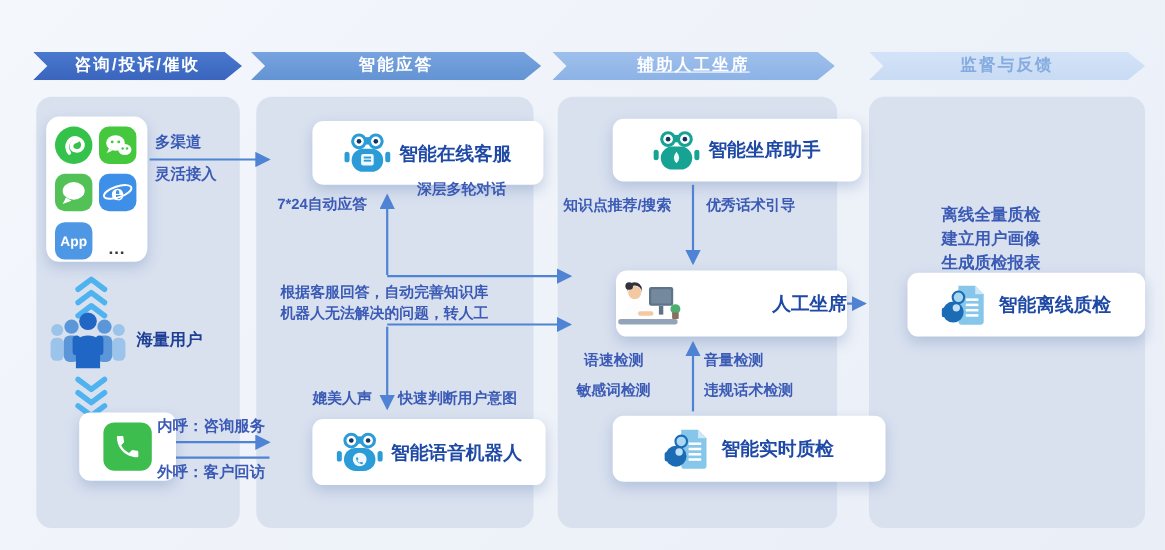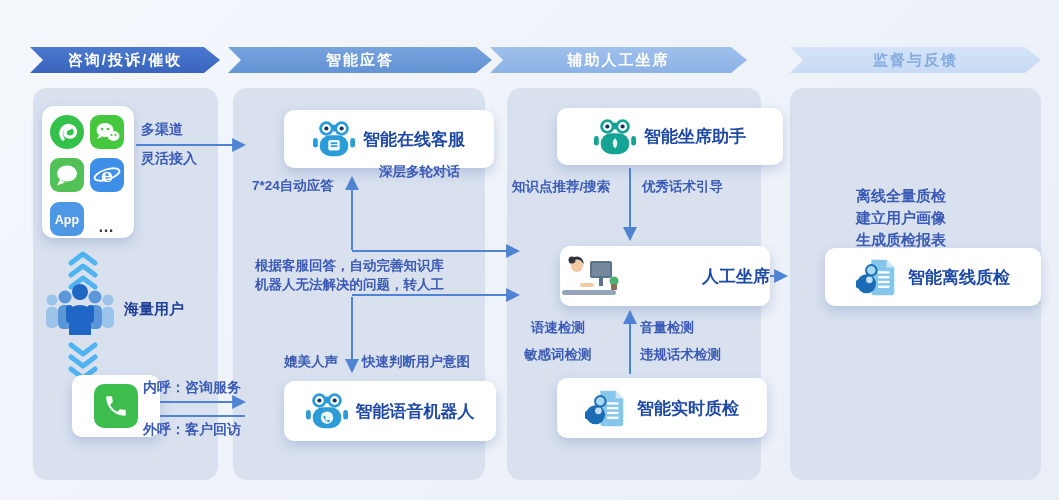--- a/index.html
+++ b/index.html
@@ -8,21 +8,21 @@
     background:linear-gradient(135deg,#f4f7fc 0%,#eef2f9 55%,#e9eef7 100%);}
   
   .main-title{position:absolute;top:9px;left:0;width:980px;text-align:center;
     font-size:21px;font-weight:bold;color:#1f3d99;letter-spacing:1px;}
   
   .banner{position:absolute;top:47px;height:26px;line-height:26px;text-align:center;
     font-size:15px;font-weight:bold;color:#ffffff;letter-spacing:2px;
     clip-path:polygon(0 0,calc(100% - 16px) 0,100% 50%,calc(100% - 16px) 100%,0 100%,13px 50%);}
   .banner1{left:30px;width:190px;background:linear-gradient(180deg,#4a79ce,#3a64bd);}
   .banner2{left:228px;width:264px;background:linear-gradient(180deg,#77a3de,#6393d4);}
-  .banner3{left:490px;width:257px;background:linear-gradient(180deg,#9fc0ec,#8cb2e6);}
+  .banner3{left:502px;width:257px;background:linear-gradient(180deg,#9fc0ec,#8cb2e6);text-decoration:underline;}
   .banner4{left:790px;width:251px;background:linear-gradient(180deg,#d4e3f7,#c8dbf4);color:#83abdf;}
   
   .panel{position:absolute;top:88px;height:392px;background:#d9e1ef;border-radius:14px;}
   .panel1{left:33px;width:185px;}
   .panel2{left:233px;width:252px;}
   .panel3{left:507px;width:254px;}
   .panel4{left:790px;width:251px;}
   
   .card{position:absolute;background:#ffffff;border-radius:10px;
     box-shadow:0 5px 12px rgba(96,125,180,.30);display:flex;align-items:center;justify-content:center;gap:8px;margin-left:32px;}
@@ -241,21 +241,21 @@
       <rect x="2" y="37" width="54" height="5" rx="2.5" fill="#93a3b8"></rect>
     </svg>
     <span class="card-title">人工坐席</span>
   </div>
 
   <div class="note" style="left:531px;top:319px;">语速检测</div>
   <div class="note" style="left:640px;top:319px;">音量检测</div>
   <div class="note" style="left:524px;top:346px;">敏感词检测</div>
   <div class="note" style="left:640px;top:346px;">违规话术检测</div>
 
-  <div class="card" style="left:525px;top:378px;width:210px;height:60px;">
+  <div class="card" style="left:525px;top:378px;width:248px;height:60px;">
     <svg width="44" height="42" viewBox="0 0 46 42">
       <path d="M16,3 h16 l8,8 v26 a3,3 0 0 1 -3,3 h-18 a3,3 0 0 1 -3,-3 z" fill="#85c6ea"></path>
       <path d="M32,3 l8,8 h-8 z" fill="#cfe8f7"></path>
       <rect x="23" y="15" width="12" height="2.4" fill="#ffffff"></rect>
       <rect x="23" y="20" width="12" height="2.4" fill="#ffffff"></rect>
       <rect x="23" y="25" width="12" height="2.4" fill="#ffffff"></rect>
       <rect x="23" y="30" width="12" height="2.4" fill="#ffffff"></rect>
       <circle cx="16" cy="14" r="5.5" fill="#a8d8f2" stroke="#1b6cb5" stroke-width="2"></circle>
       <circle cx="11" cy="28" r="10" fill="#1b6cb5"></circle>
       <rect x="0" y="24" width="4.5" height="9" rx="2.2" fill="#1b6cb5"></rect>

